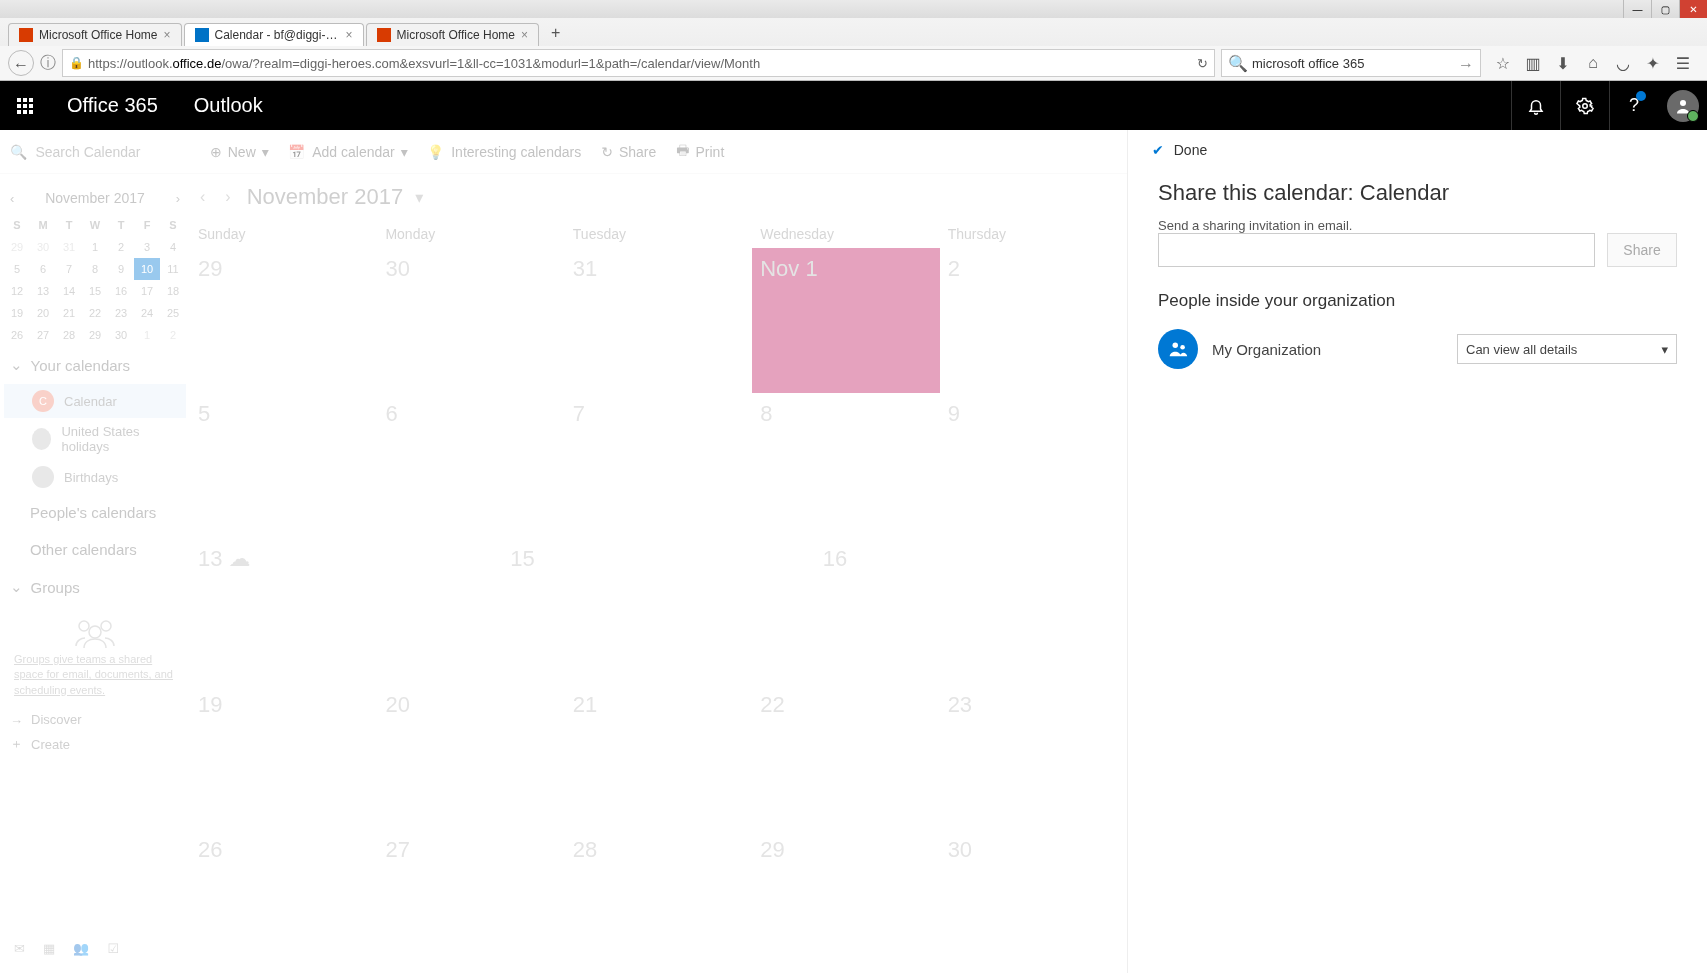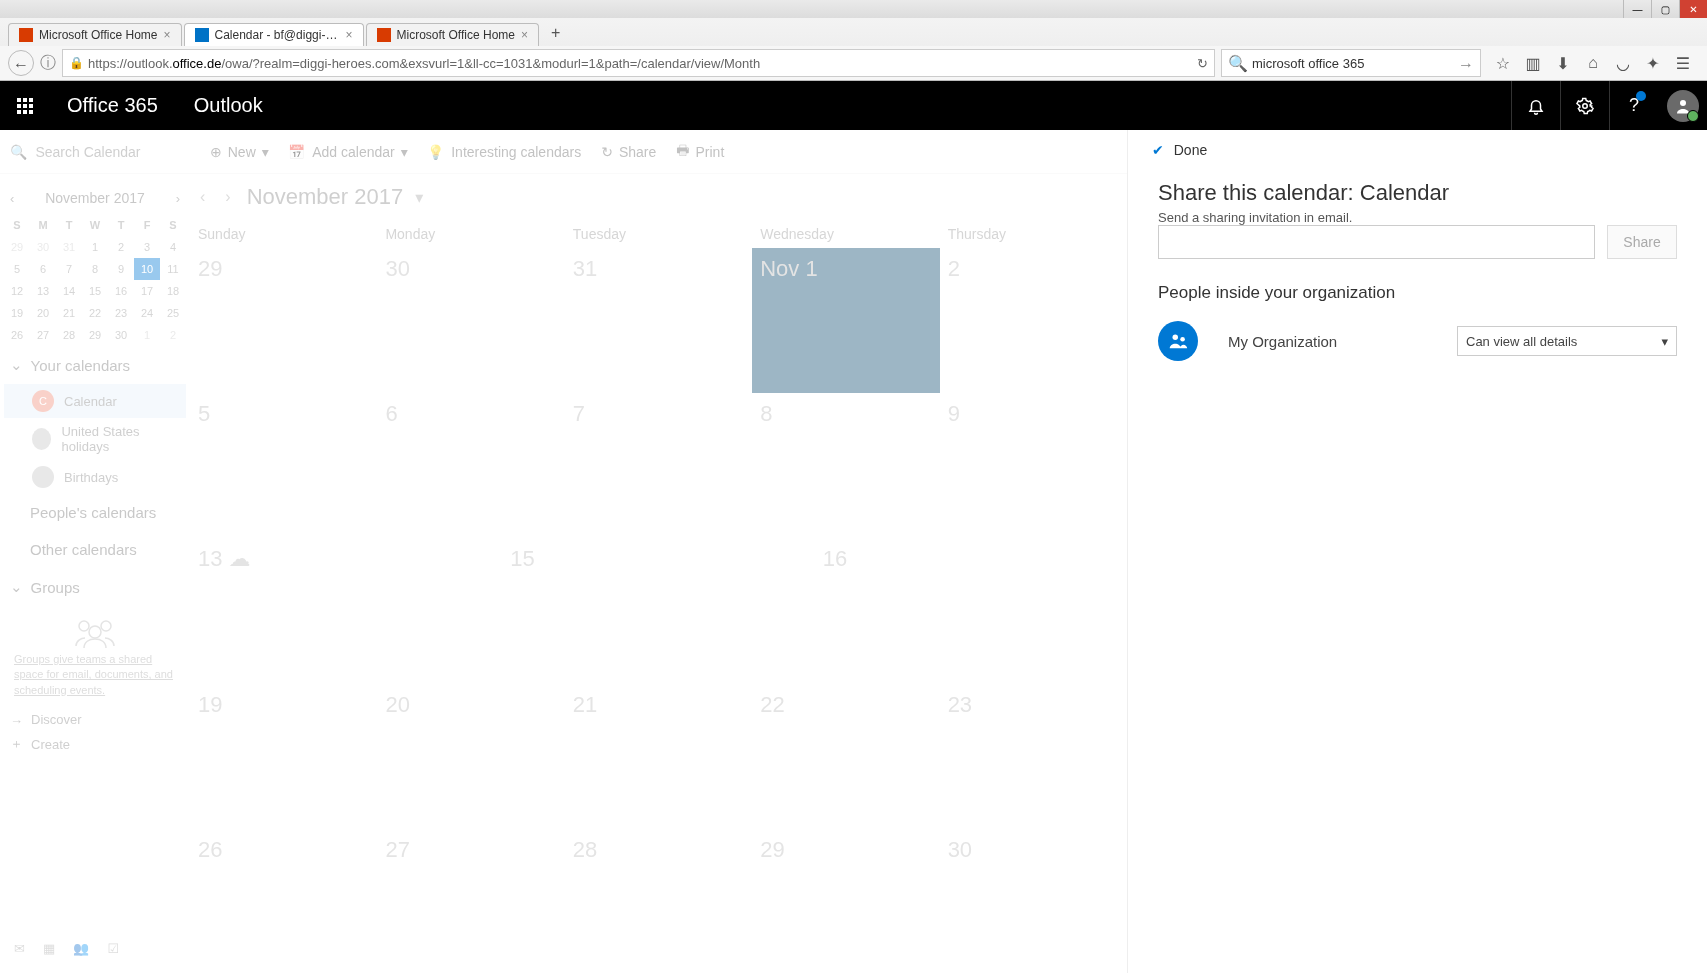--- a/index.html
+++ b/index.html
@@ -78,33 +78,33 @@
 
 .cal-area { flex: 1; display: flex; flex-direction: column; }
 .cal-header { display: flex; align-items: center; gap: 12px; padding: 10px 6px; }
 .cal-arrow { color: #aaa; font-size: 16px; padding: 0 4px; }
 .cal-title { font-size: 22px; font-weight: 300; color: #888; }
 .cal-grid { flex: 1; display: flex; flex-direction: column; }
 .dow-row { display: flex; color: #999; font-size: 14px; }
 .dow-row div { flex: 1; padding: 6px 8px; }
 .week-row { display: flex; flex: 1; }
 .day-cell { flex: 1; padding: 8px; ; font-size: 22px; font-weight: 300; color: #bbb; position: relative; }
-.day-cell.today-col { background: #0c4a6e; }
+.day-cell.today-col { background: #be185d; }
 
 
 .done-bar { display: flex; align-items: center; gap: 10px; padding: 12px 24px; color: #333; font-size: 14px; }
 .done-bar .chk { color: #0078d4; }
 .share-body { padding: 10px 30px; }
-.share-title { font-size: 22px; font-weight: 300; color: #333; margin-bottom: 4px; }
+.share-title { font-size: 22px; font-weight: 300; color: #333; margin-bottom: 12px; }
 .share-sub { font-size: 13px; color: #555; margin-bottom: 0; }
 .invite-row { display: flex; gap: 12px; margin-bottom: 24px; }
 .invite-input { flex: 1; height: 34px; border: 1px solid #ccc; }
 .share-btn { width: 70px; height: 34px; border: 1px solid #ddd; background: #fafafa; color: #aaa; font-size: 14px; }
 .org-title { font-size: 17px; color: #333; margin-bottom: 18px; }
-.org-row { display: flex; align-items: center; gap: 30px; }
+.org-row { display: flex; align-items: center; gap: 14px; }
 .org-avatar { width: 40px; height: 40px; border-radius: 50%; background: #0078d4; display: flex; align-items: center; justify-content: center; color: #fff; }
 .org-name { flex: 1; font-size: 15px; color: #444; }
 .perm-select { width: 220px; height: 30px; border: 1px solid #ccc; display: flex; align-items: center; justify-content: space-between; padding: 0 8px; font-size: 13px; color: #444; }
 </style>
 </head>
 <body>
 
 <div class="browser-chrome">
   <div class="window-controls">
     <div class="win-btn">—</div>

